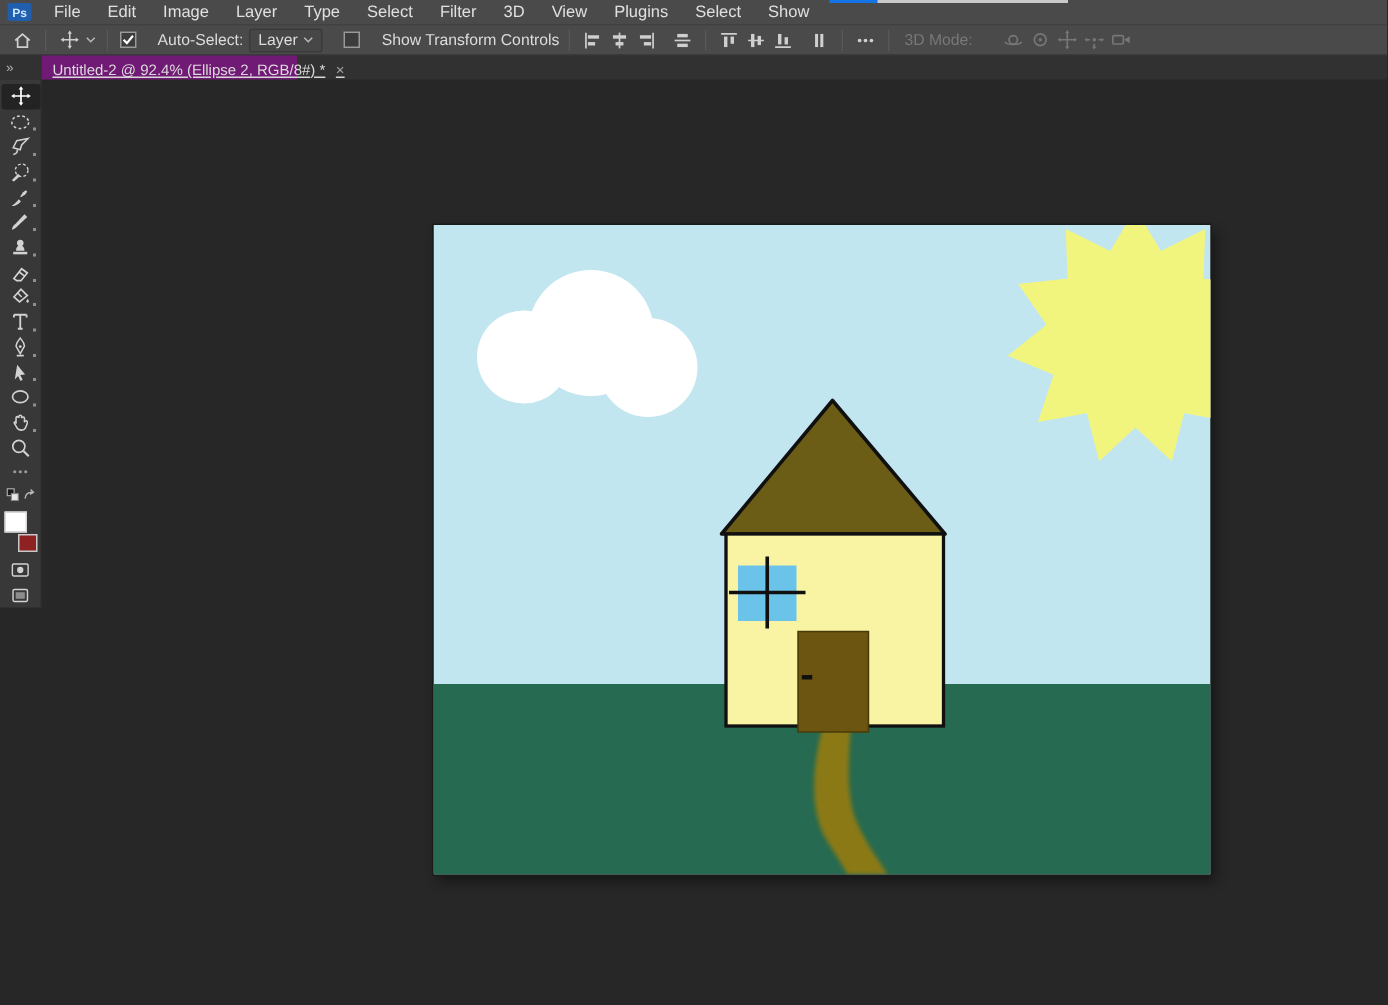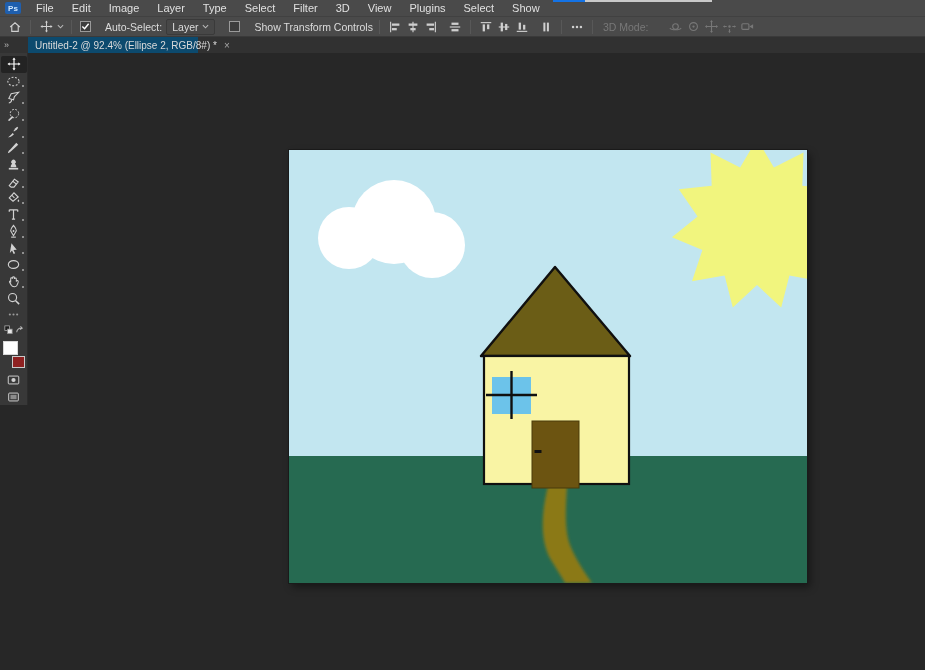--- a/index.html
+++ b/index.html
@@ -28,21 +28,21 @@
   .checkbox svg{display:block;}
   .ob-label{color:#dcdcdc;white-space:nowrap;}
   .ob-label.dim{color:#787878;}
   .dropdown{display:flex;align-items:center;gap:4px;background:#474747;border:1px solid #3a3a3a;
             border-radius:2px;height:16px;padding:0 5px;margin:0 4px;color:#dcdcdc;}
 
   
   .tabrow{position:absolute;left:0;top:37px;width:925px;height:16px;background:#313131;display:flex;align-items:stretch;}
   .tab-collapse{width:28px;display:flex;align-items:center;justify-content:flex-start;padding-left:4px;
                 color:#b5b5b5;font-size:9px;background:#313131;}
-  .doc-tab{display:flex;align-items:center;background:#0c4a6e;padding:0 7px;max-width:170px;}
+  .doc-tab{display:flex;align-items:flex-end;background:#701a75;padding:0 7px;max-width:170px;text-decoration:underline;}
   .doc-tab .title{font-size:10px;color:#dadada;white-space:nowrap;}
   .doc-tab .close{font-size:10px;color:#a5a5a5;margin-left:7px;}
 
   
   .toolbar{position:absolute;left:0;top:53px;width:28px;height:352px;background:#383838;
            border-right:1px solid #2c2c2c;display:flex;flex-direction:column;align-items:center;padding-top:3px;}
   .tool{width:26px;height:17px;display:flex;align-items:center;justify-content:center;color:#d2d2d2;position:relative;}
   .tool.selected{background:#232323;border-radius:2px;color:#ffffff;}
   .tool svg{display:block;}
   .tool .flyout-dot{position:absolute;right:3px;bottom:2px;width:2px;height:2px;background:#8f8f8f;}

